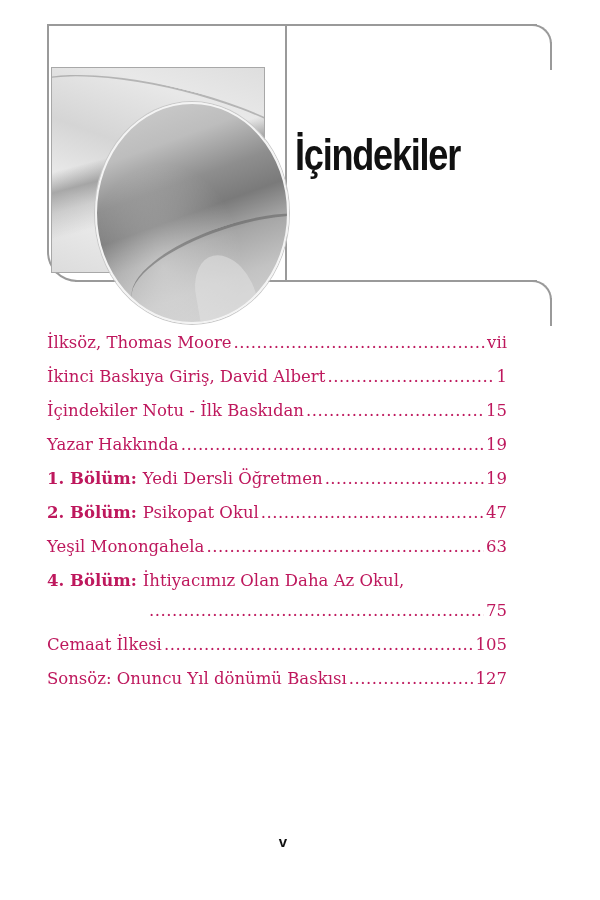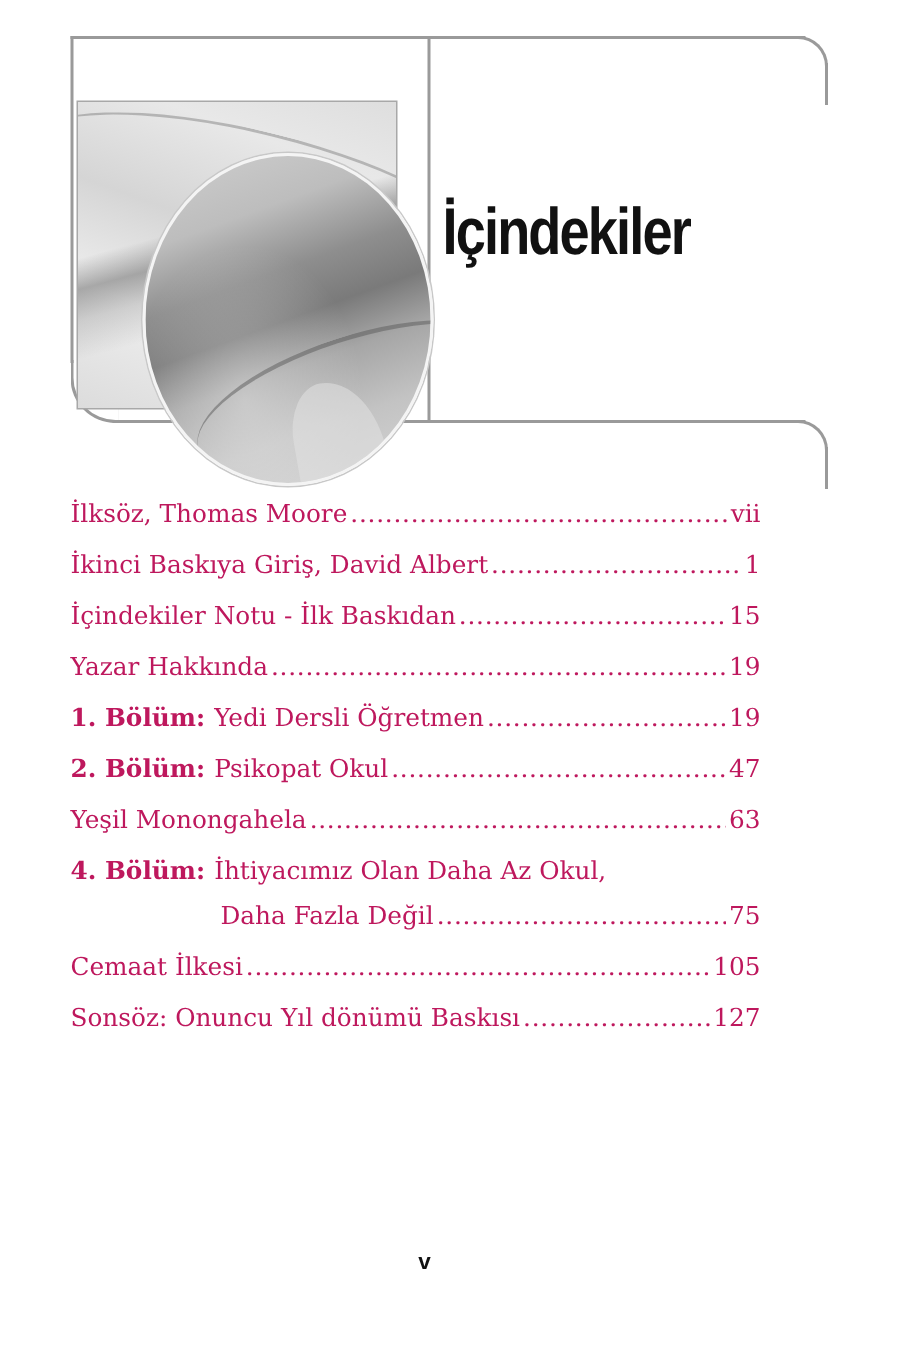--- a/index.html
+++ b/index.html
@@ -142,21 +142,20 @@
     <span class="dots"></span>
     <span class="page">63</span>
   </div>
 
   <div class="toc-row tall">
     <div class="sub-line first-line">
       <span class="chap">4. Bölüm:</span>
       <span class="title">İhtiyacımız Olan Daha Az Okul,</span>
     </div>
     <div class="sub-line" style="padding-left:100px;">
-      <span class="title">Daha Fazla Değil</span>
       <span class="dots" style="flex:1 1 auto; overflow:hidden; margin:0 2px;"></span>
       <span class="page">75</span>
     </div>
   </div>
 
   <div class="toc-row">
     <span class="title">Cemaat İlkesi</span>
     <span class="dots"></span>
     <span class="page">105</span>
   </div>

